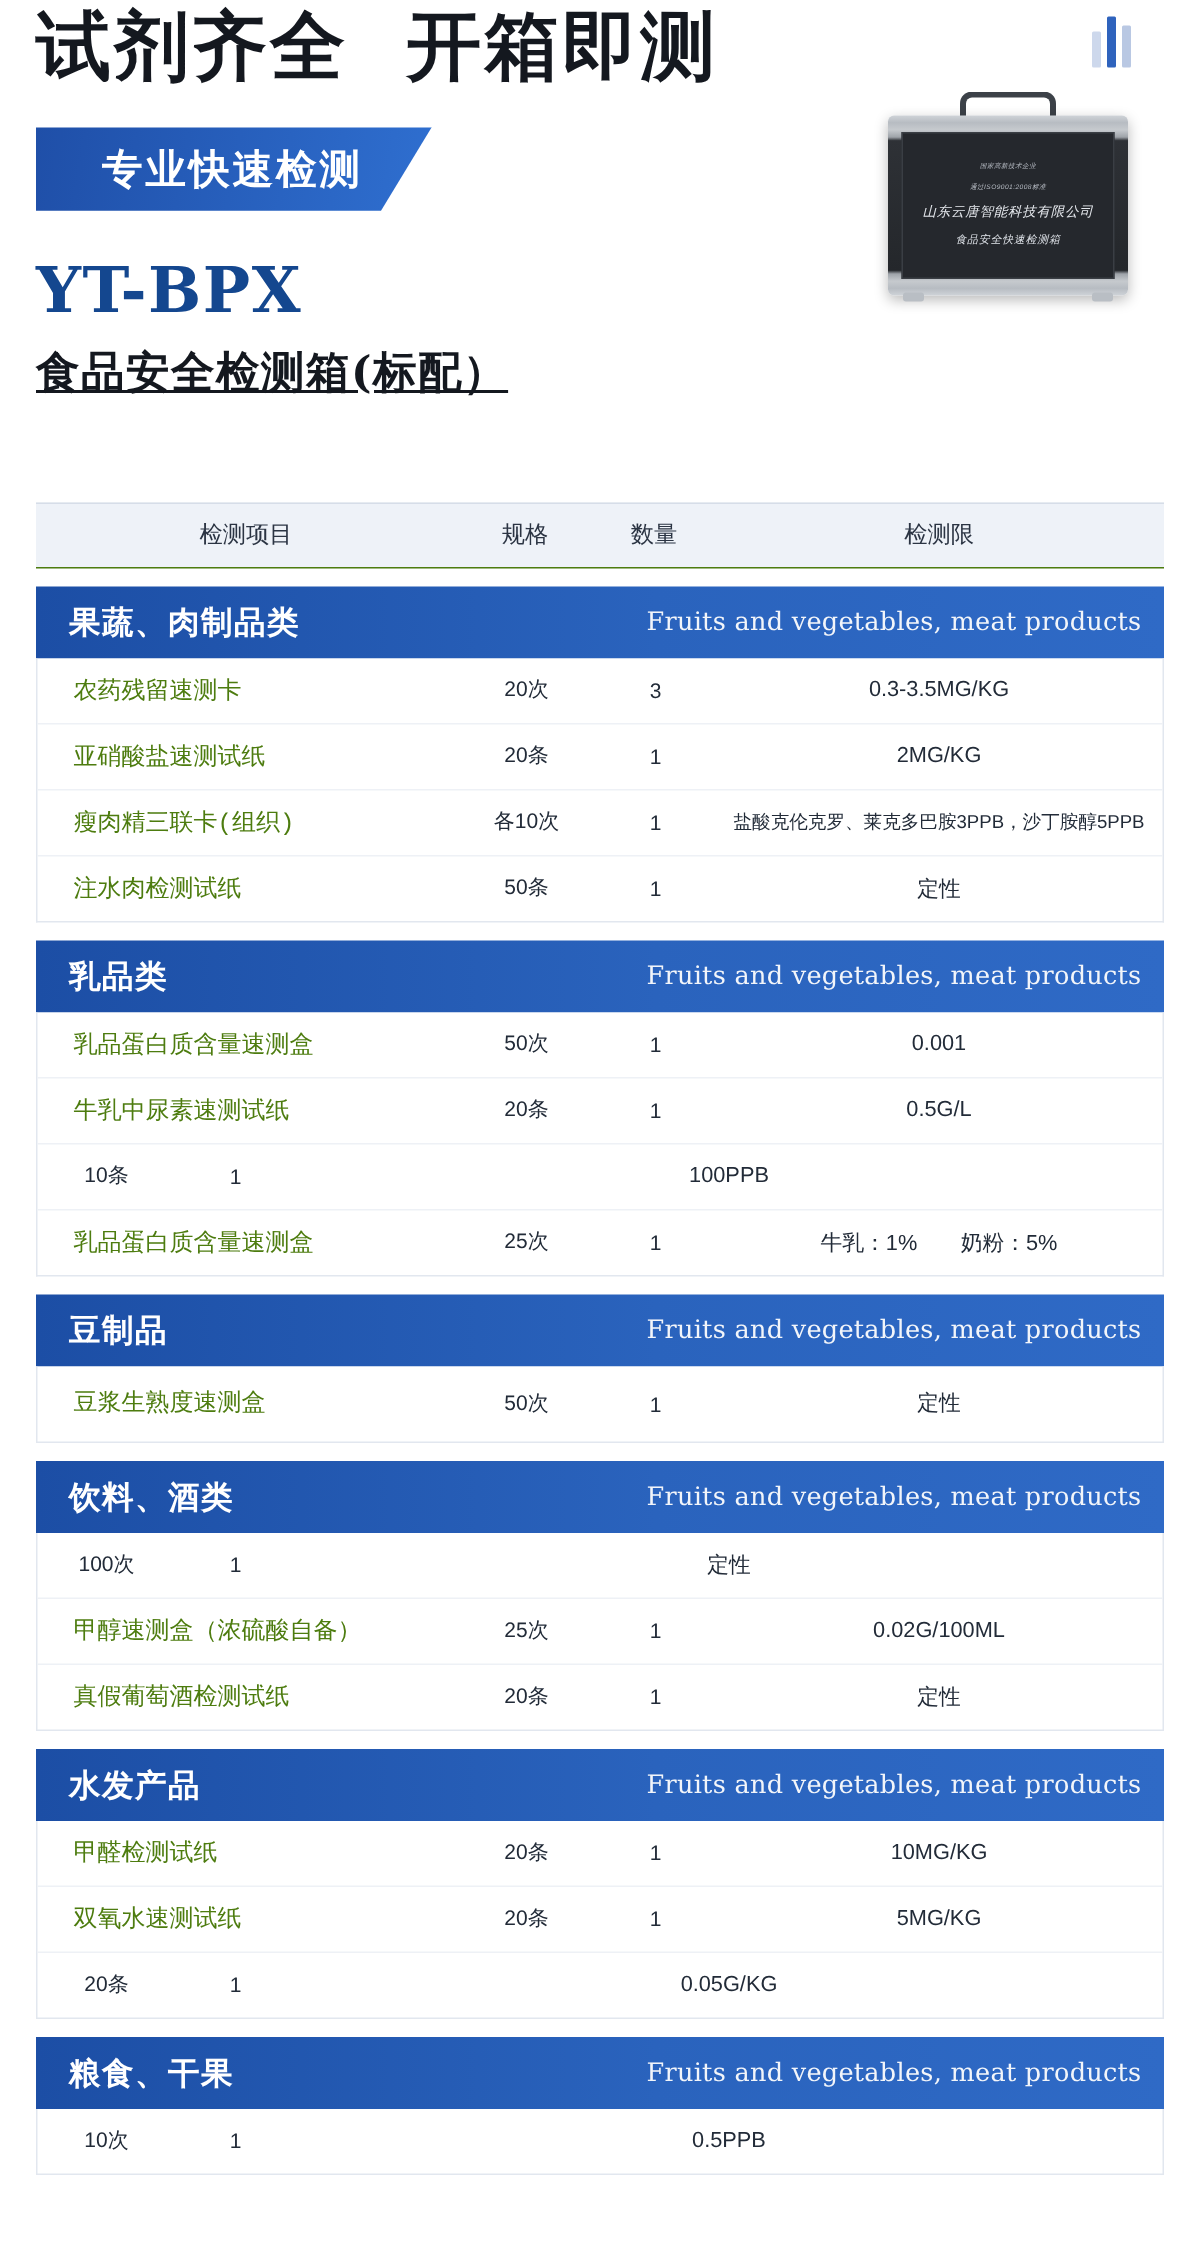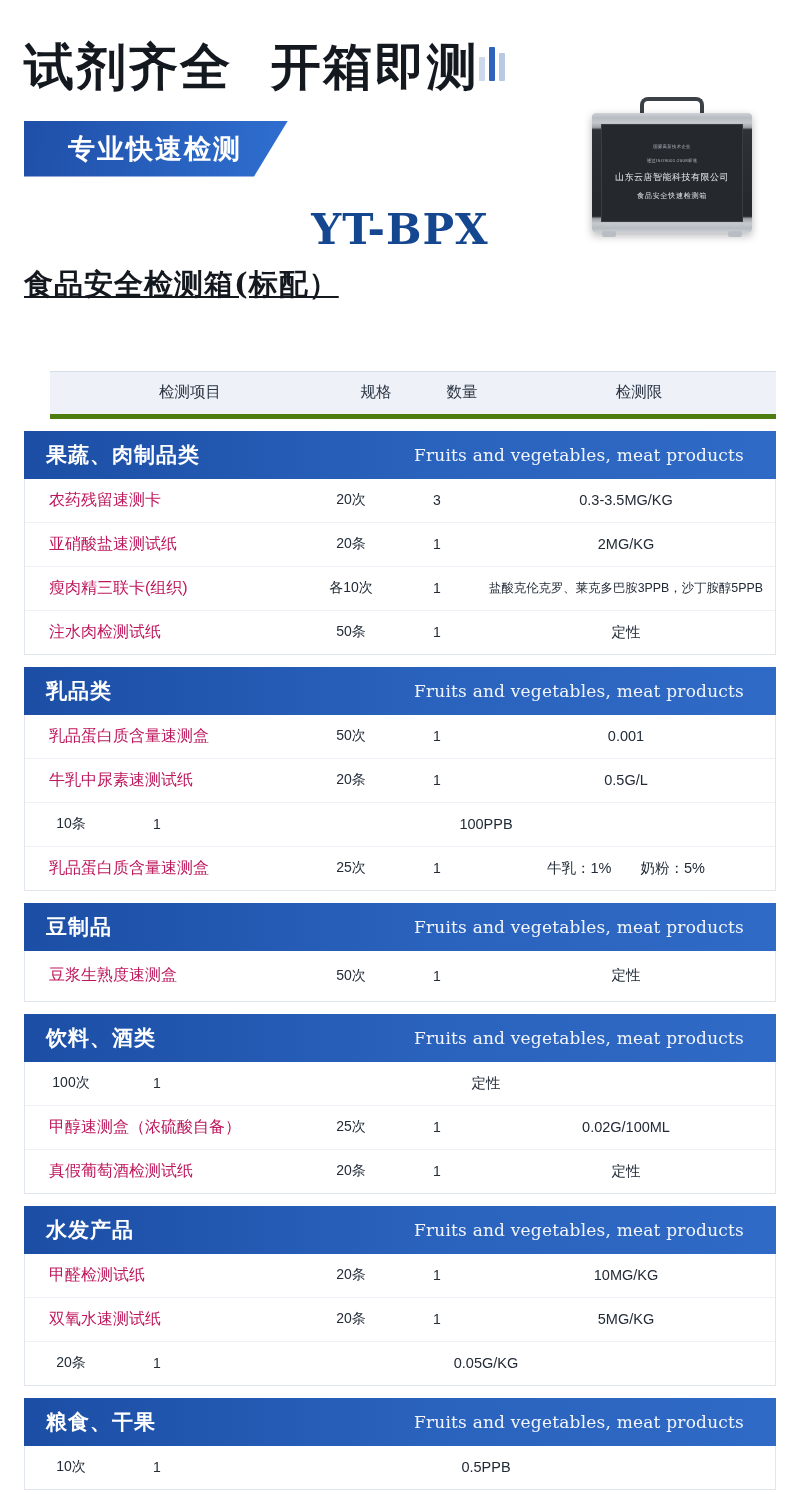--- a/index.html
+++ b/index.html
@@ -19,21 +19,21 @@
     width: 800px;
     height: 1494px;
     box-sizing: border-box;
     padding: 0 24px;
   }
 
   
   .headline-row {
     display: flex;
     align-items: center;
-    padding-top: 36px;
+    justify-content: space-between;
   }
   .headline {
     font-family: "DejaVu Serif", serif;
     font-weight: 700;
     font-size: 50px;
     letter-spacing: 2px;
     color: #14181f;
     white-space: pre;
     line-height: 1.25;
   }
@@ -79,39 +79,39 @@
     position: relative;
     height: 150px;
   }
   .model-code {
     font-family: "DejaVu Serif", serif;
     font-weight: 700;
     font-size: 42px;
     color: #14478f;
     letter-spacing: 1px;
     line-height: 1.1;
-    text-align: center;
   }
   .model-name {
     margin-top: 12px;
     font-family: "DejaVu Serif", serif;
     font-weight: 700;
     font-size: 29px;
     color: #14181f;
     letter-spacing: 1px;
     text-decoration: underline;
   }
 
   
   .case-photo {
     position: absolute;
     right: 24px;
     top: -110px;
     width: 160px;
     height: 150px;
+    font-style: italic;
   }
   .case-handle {
     position: absolute;
     left: 50%;
     transform: translateX(-50%);
     top: 0;
     width: 56px;
     height: 20px;
     border: 4px solid #3c4148;
     border-bottom: none;
@@ -177,40 +177,39 @@
   .table {
     margin-top: 14px;
     width: 752px;
   }
   .table-head {
     display: flex;
     align-items: center;
     height: 42px;
     background: #eef2f8;
     border-top: 1px solid #d6dde8;
-    border-bottom: 5px solid #4d7c0f;
+    border-bottom: 1px solid #4d7c0f;
     color: #2b3443;
     font-size: 15.5px;
-    margin-left: 26px;
   }
   .table-head .c { text-align: center; }
   .c1 { width: 280px; }
   .c2 { width: 92px; }
   .c3 { width: 80px; }
   .c4 { flex: 1; }
 
   .group { margin-top: 12px; }
   .group:first-of-type { margin-top: 8px; }
 
   .group-head {
     display: flex;
     align-items: center;
     justify-content: space-between;
     height: 48px;
-    padding: 0 32px 0 22px;
+    padding: 0 15px 0 22px;
     background: linear-gradient(90deg, #1c4ea5 0%, #2a63bd 55%, #2f6ac6 100%);
     color: #ffffff;
   }
   .group-title {
     font-size: 21px;
     font-weight: 700;
     letter-spacing: 1px;
   }
   .group-sub {
     font-family: "DejaVu Serif", serif;
@@ -230,22 +229,23 @@
     min-height: 43px;
     border-bottom: 1px solid #eef1f6;
     font-size: 15.5px;
     color: #222b38;
   }
   .row:last-child { border-bottom: none; }
   .row .c1 {
     padding-left: 24px;
     box-sizing: border-box;
     text-align: left;
-    color: #be185d;
+    color: #4d7c0f;
     font-size: 16px;
+    font-family: Liberation Mono, monospace;
   }
   .row .c2, .row .c3 { text-align: center; font-size: 14px; }
   .row .c4 { text-align: center; font-size: 14.5px; }
   .row .c4.small { font-size: 12.4px; }
   .row.tall { min-height: 50px; }
 </style>
 </head>
 <body>
 
 <div class="page">

